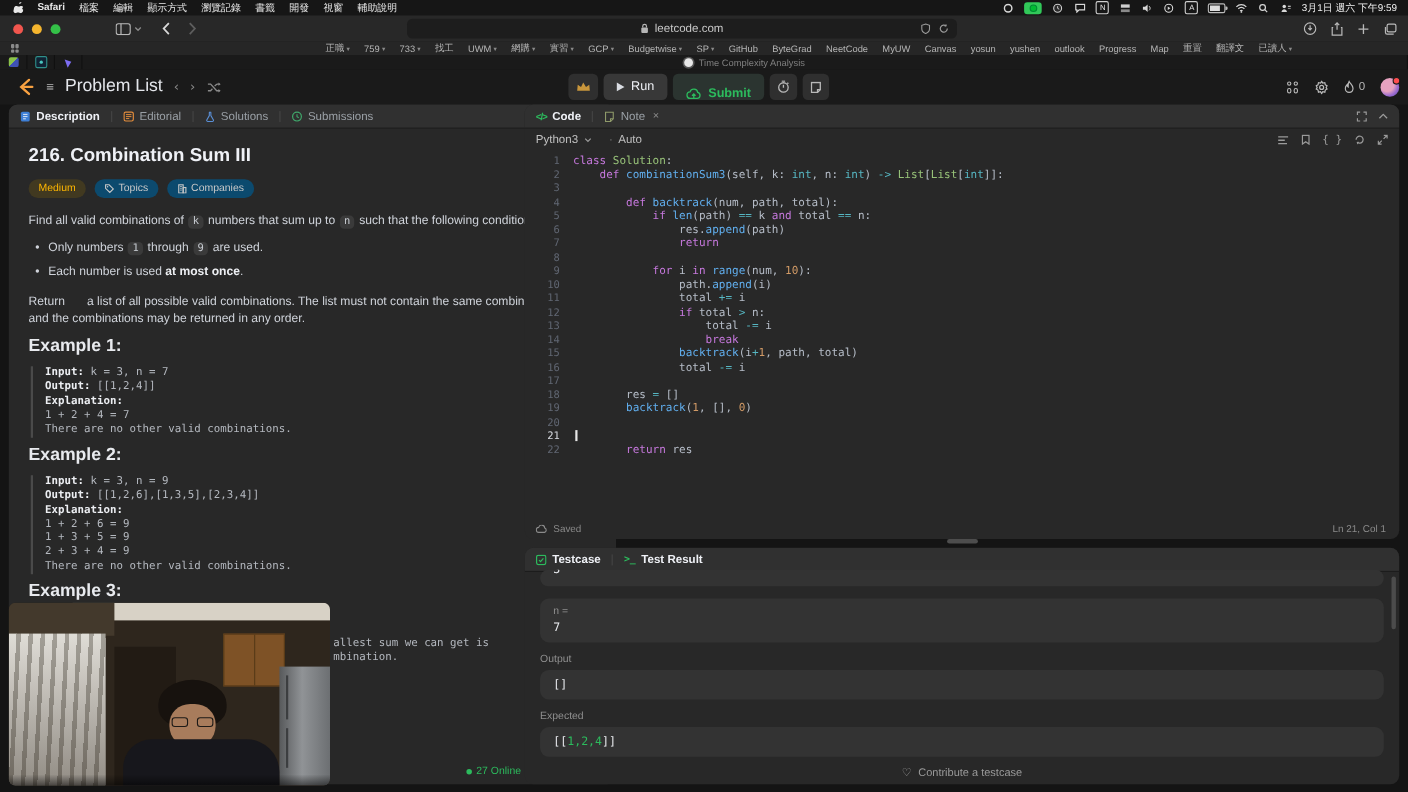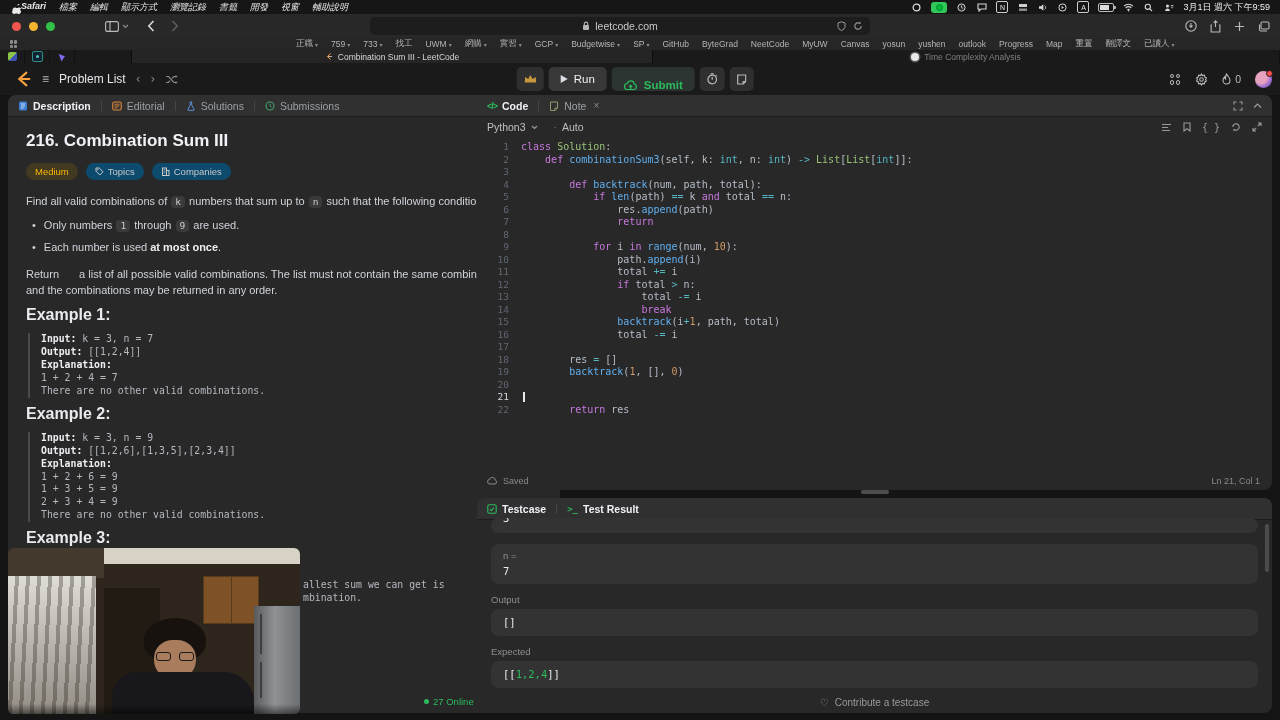--- a/index.html
+++ b/index.html
@@ -2,21 +2,21 @@
 <html><head>
 <meta charset="utf-8">
 <style>
   html,body{margin:0;padding:0;background:#000;}
   .screen{position:relative;width:1280px;height:720px;overflow:hidden;background:#141414;
     font-family:"Liberation Sans",sans-serif;color:#ddd;-webkit-font-smoothing:antialiased;}
   .abs{position:absolute;}
   
   .menubar{left:0;top:0;width:1280px;height:14px;background:#161616;display:flex;align-items:center;
     font-size:9px;color:#e8e8e8;}
-  .mb-left{display:flex;align-items:flex-end;padding-left:12px;font-style:italic;}
+  .mb-left{display:flex;align-items:center;gap:13px;padding-left:12px;}
   .mb-left .mi0{font-weight:700;}
   .mb-right{margin-left:auto;display:flex;align-items:center;gap:9px;padding-right:10px;}
   .apple{width:9px;height:10px;display:inline-block;}
   .sico{display:inline-flex;align-items:center;justify-content:center;width:11px;height:10px;color:#d8d8d8;}
   .sico svg{display:block;}
   .cam-on{width:16px;height:11px;background:#31c859;border-radius:3px;display:flex;align-items:center;justify-content:center;}
   .cam-on i{width:5px;height:5px;background:#0b3;border:1px solid #083;border-radius:50%;display:block;}
   .letterbox{width:10px;height:10px;border:1px solid #cfcfcf;border-radius:2px;font-size:7px;display:flex;
     align-items:center;justify-content:center;color:#e8e8e8;}
   .battery{width:14px;height:7px;border:1px solid #bbb;border-radius:2px;position:relative;}
@@ -49,21 +49,21 @@
   .fav3{width:0;height:0;border-left:5px solid #7c6cf0;border-top:4px solid transparent;border-bottom:4px solid transparent;transform:rotate(-20deg);}
   .activetab{flex:0 0 520px;margin-left:56px;background:#252525;border-left:1px solid #0d0d0d;border-right:1px solid #0d0d0d;
     display:flex;align-items:center;justify-content:center;gap:5px;color:#d6d6d6;}
   .othertab{flex:1;display:flex;align-items:center;justify-content:center;gap:5px;color:#7f7f7f;border-right:1px solid #101010;}
   .gpt-dot{width:8px;height:8px;border-radius:50%;background:#e8e8e8;box-shadow:0 0 0 1.5px #555;}
   .lc-mini{width:8px;height:9px;}
   
   .lcnav{left:0;top:63px;width:1280px;height:32px;background:#1a1a1a;}
   .lc-logo{position:absolute;left:14px;top:7px;width:18px;height:18px;}
   .pl-group{position:absolute;left:42px;top:0;height:32px;display:flex;align-items:center;gap:10px;color:#b9b9b9;}
-  .pl-group .txt{font-size:12px;color:#e4e6eb;font-weight:500;}
+  .pl-group .txt{font-size:16px;color:#e4e6eb;font-weight:500;}
   .navchev{font-size:12px;color:#8a8a8a;font-family:"DejaVu Sans",sans-serif;}
   .runwrap{position:absolute;left:50%;top:4px;transform:translateX(-52%);display:flex;align-items:center;gap:5px;height:24px;}
   .sqbtn{height:24px;background:#2f2f2f;border-radius:5px;display:flex;align-items:center;justify-content:center;padding:0 7px;color:#b9b9b9;}
   .btn-run{height:24px;background:#383838;border-radius:5px;display:flex;align-items:center;gap:6px;padding:0 12px;
     font-size:11.5px;color:#eff1f6;font-weight:500;}
   .btn-run .tri{width:0;height:0;border-left:7px solid #dadde3;border-top:4.5px solid transparent;border-bottom:4.5px solid transparent;}
   .btn-submit{height:24px;background:#2b3430;border-radius:5px;display:flex;align-items:flex-end;gap:6px;padding:0 12px;
     font-size:11.5px;color:#2cbb5d;font-weight:600;}
   .nav-right{position:absolute;right:8px;top:0;height:32px;display:flex;align-items:center;gap:14px;color:#b9b9b9;}
   .grid4{width:11px;height:11px;display:grid;grid-template-columns:4px 4px;grid-gap:2px;}
@@ -422,27 +422,20 @@
         <span class="fav1"></span>
       </span>
     <span class="pintab">
         <span class="fav2">
           <i></i>
         </span>
       </span>
     <span class="pintab">
         <span class="fav3"></span>
       </span>
-    <span class="activetab">
-      <svg class="lc-mini" viewBox="0 0 24 24">
-          <path d="M16 4L7 12l9 8" stroke="#f8a141" stroke-width="3" fill="none" stroke-linecap="round"></path>
-          <line x1="10" y1="12" x2="20" y2="12" stroke="#b3b3b3" stroke-width="3" stroke-linecap="round"></line>
-        </svg>
-      <span>Combination Sum III - LeetCode</span>
-    </span>
     <span class="othertab">
       <span class="gpt-dot"></span>
       <span>Time Complexity Analysis</span>
     </span>
   </div>
 
   <div class="abs lcnav">
     <svg class="lc-logo" viewBox="0 0 24 24">
       <path d="M16.5 3.5L7 12l9.5 8.5" stroke="#f8a141" stroke-width="2.8" fill="none" stroke-linecap="round"></path>
       <line x1="10.5" y1="12" x2="20.5" y2="12" stroke="#f8a141" stroke-width="2.8" stroke-linecap="round"></line>

